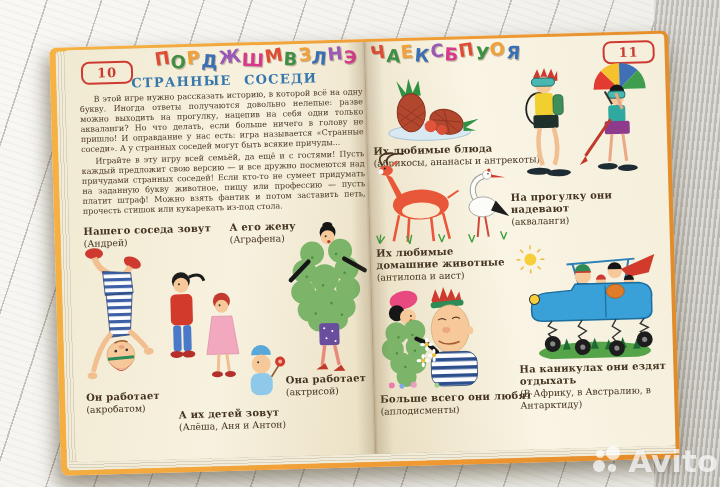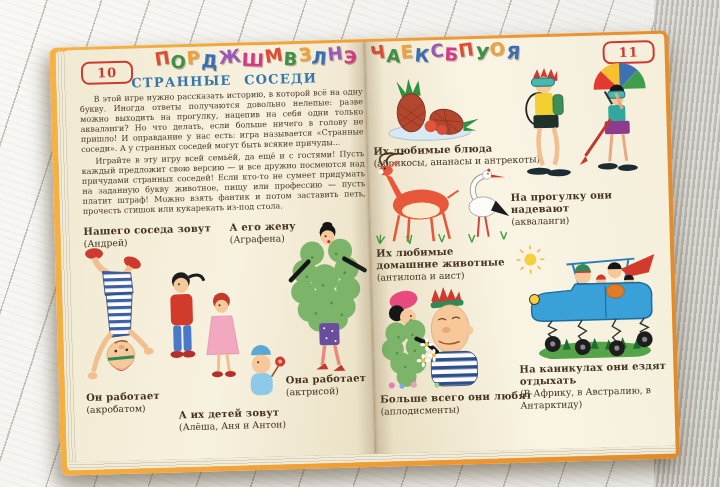--- a/index.html
+++ b/index.html
@@ -456,13 +456,24 @@
         <div class="cap" style="left:146px;top:326px;width:150px">
           <span class="prompt">На каникулах они ездят отдыхать</span>
           <span class="answer">(В Африку, в Австралию, в Антарктиду)</span>
         </div>
       </div>
 
       <div class="gutter"></div>
     </div>
   </div>
 
+  <div class="watermark">
+    <svg width="32" height="32" viewBox="0 0 32 32">
+      <g fill="rgba(255,255,255,.72)">
+        <circle cx="8" cy="9" r="4"></circle>
+          <circle cx="21" cy="8" r="7"></circle>
+          <circle cx="7" cy="21" r="6"></circle>
+          <circle cx="20" cy="23" r="4"></circle>
+      </g>
+    </svg>
+    <span class="wm-text">Avito</span>
+  </div>
 </div>
 
 </body></html>

